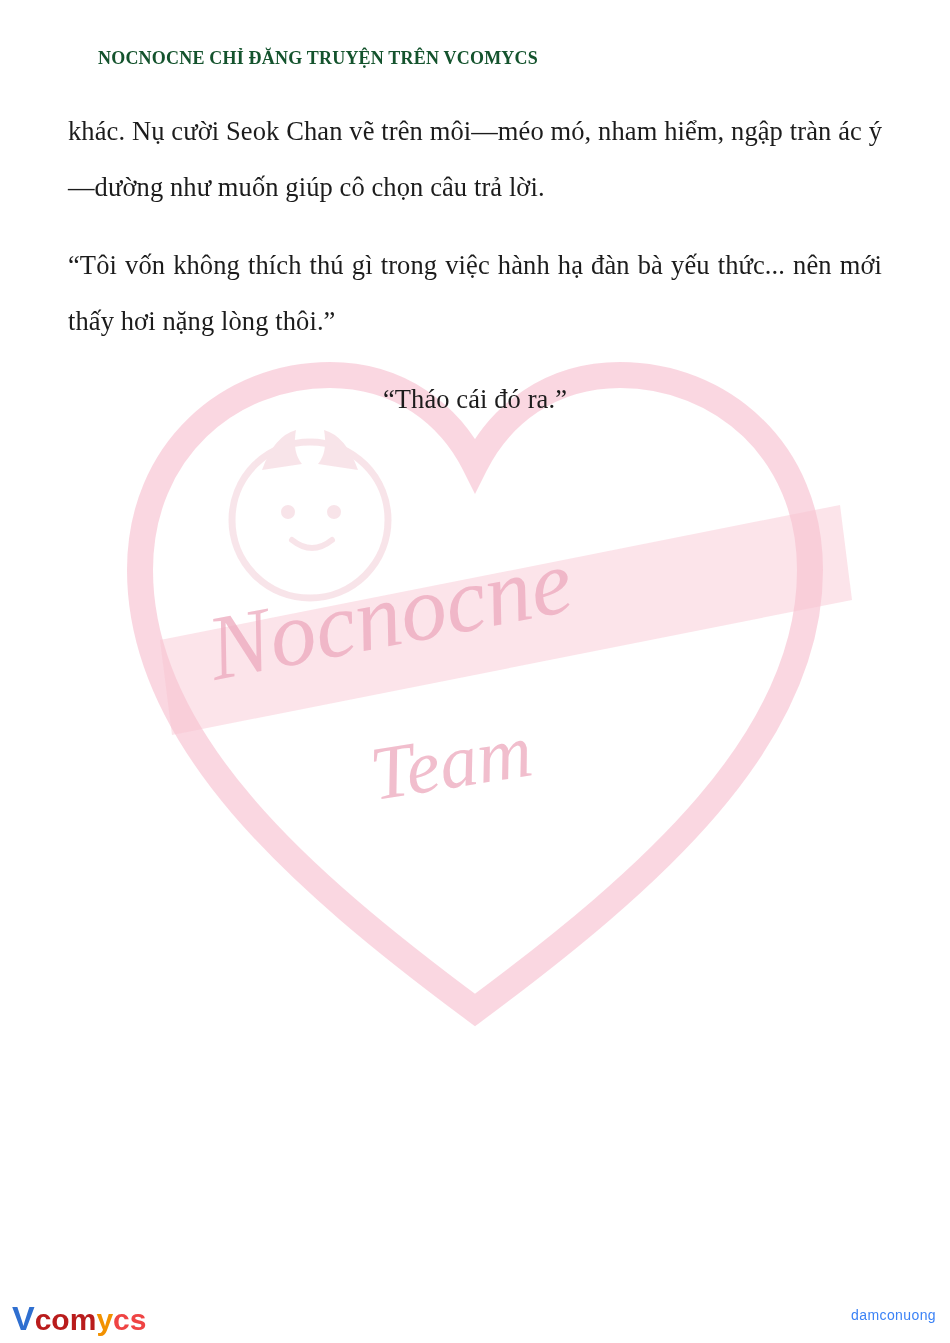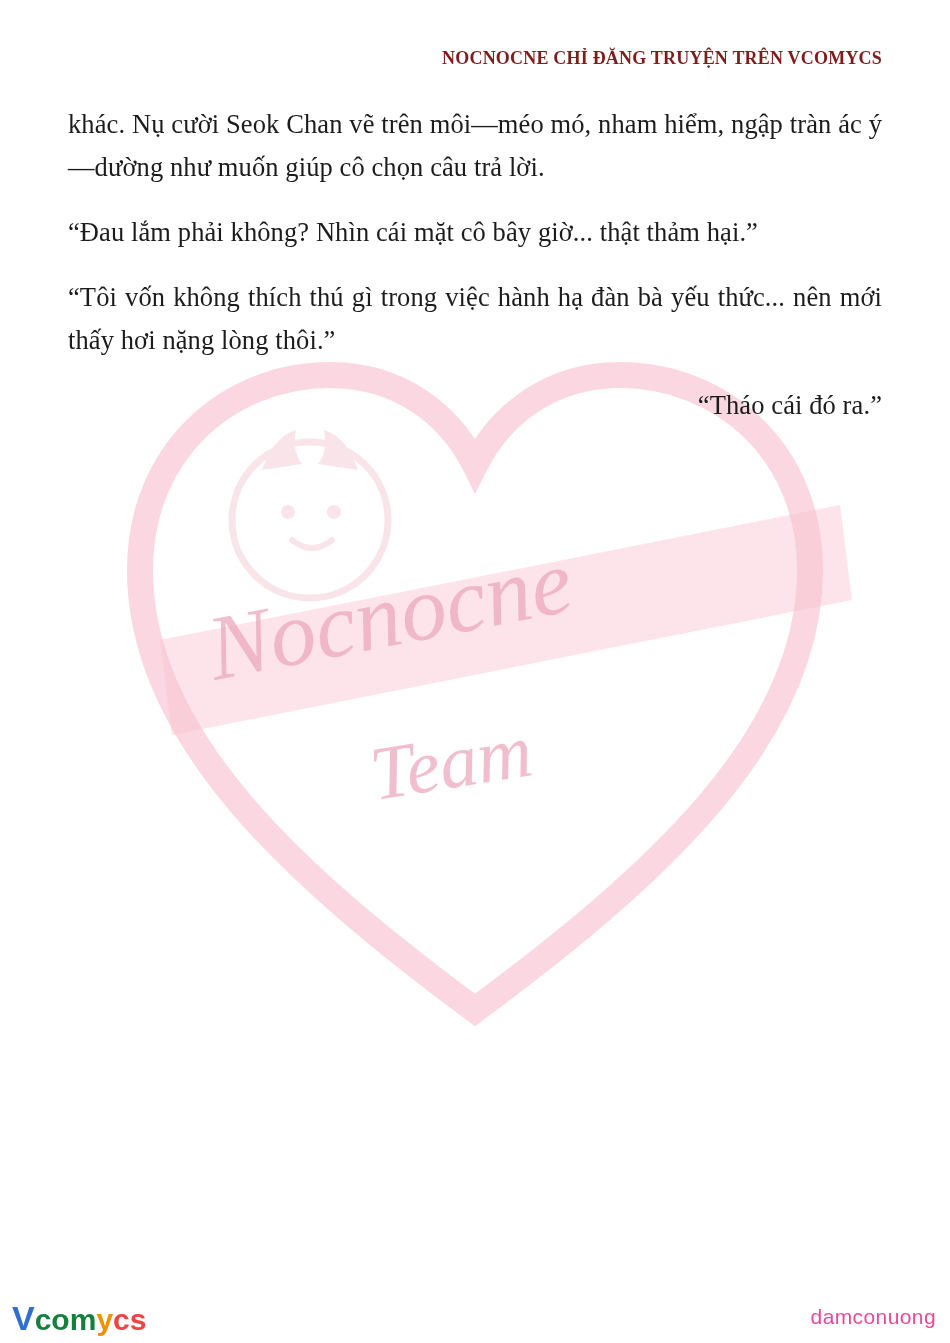--- a/index.html
+++ b/index.html
@@ -28,42 +28,42 @@
 
   
   .page {
     position: relative;
     z-index: 2;
     padding: 48px 68px 0 68px;
     box-sizing: border-box;
   }
 
   .header-note {
-    color: #7f1d1d;
+    color: #14532d;
     font-family: "Liberation Serif", serif;
     font-weight: bold;
     font-size: 18px;
     letter-spacing: 0.2px;
-    text-align: right;
+    text-align: left;
     margin: 0 0 34px 0;
     padding-left: 30px;
   }
 
   .body-text p {
     margin: 0 0 22px 0;
     font-family: "Liberation Serif", serif;
     font-size: 26.5px;
-    line-height: 43px;
+    line-height: 56px;
     color: #1c1c1c;
     text-align: justify;
     text-justify: inter-word;
     letter-spacing: 0.1px;
   }
   .body-text p:last-child {
-    text-align: right;
+    text-align: center;
   }
 
   
   .footer {
     position: absolute;
     left: 0;
     bottom: 0;
     width: 950px;
     height: 58px;
     z-index: 3;
@@ -77,35 +77,35 @@
     font-family: "Liberation Sans", sans-serif;
     font-weight: bold;
     font-size: 30px;
     line-height: 1;
   }
   .footer-logo .v {
     color: #2f6fd0;
     font-size: 34px;
   }
   .footer-logo .com {
-    color: #15803d;
+    color: #b91c1c;
   }
   .footer-logo .y {
     color: #f29100;
   }
   .footer-logo .cs {
     color: #ef4444;
   }
   .footer-right {
     position: absolute;
     right: 14px;
-    bottom: 14px;
+    bottom: 20px;
     font-family: "Liberation Sans", sans-serif;
-    font-size: 21px;
-    color: #ec4899;
+    font-size: 14px;
+    color: #3b82f6;
     letter-spacing: 0.4px;
   }
 </style>
 </head>
 <body>
 
 <svg class="watermark" viewBox="0 0 950 1343" xmlns="http://www.w3.org/2000/svg">
 
   <g opacity="0.55">
     <path d="M475 1010
@@ -133,21 +133,20 @@
   <text x="215" y="680" transform="rotate(-11 215 680)" font-family="Liberation Serif, serif" font-size="92" font-style="italic" fill="#eda9bd" opacity="0.75">Nocnocne</text>
   <text x="375" y="800" transform="rotate(-9 375 800)" font-family="Liberation Serif, serif" font-size="76" font-style="italic" fill="#eda9bd" opacity="0.75">Team</text>
 </svg>
 
 <div class="page">
 
   <div class="header-note">NOCNOCNE CHỈ ĐĂNG TRUYỆN TRÊN VCOMYCS</div>
 
   <div class="body-text">
     <p>khác. Nụ cười Seok Chan vẽ trên môi—méo mó, nham hiểm, ngập tràn ác ý—dường như muốn giúp cô chọn câu trả lời.</p>
-    <p>“Đau lắm phải không? Nhìn cái mặt cô bây giờ... thật thảm hại.”</p>
     <p>“Tôi vốn không thích thú gì trong việc hành hạ đàn bà yếu thức... nên mới thấy hơi nặng lòng thôi.”</p>
     <p>“Tháo cái đó ra.”</p>
   </div>
 
 </div>
 
 <div class="footer">
   <div class="footer-logo">
     <span class="v">V</span>
       <span class="com">com</span>

